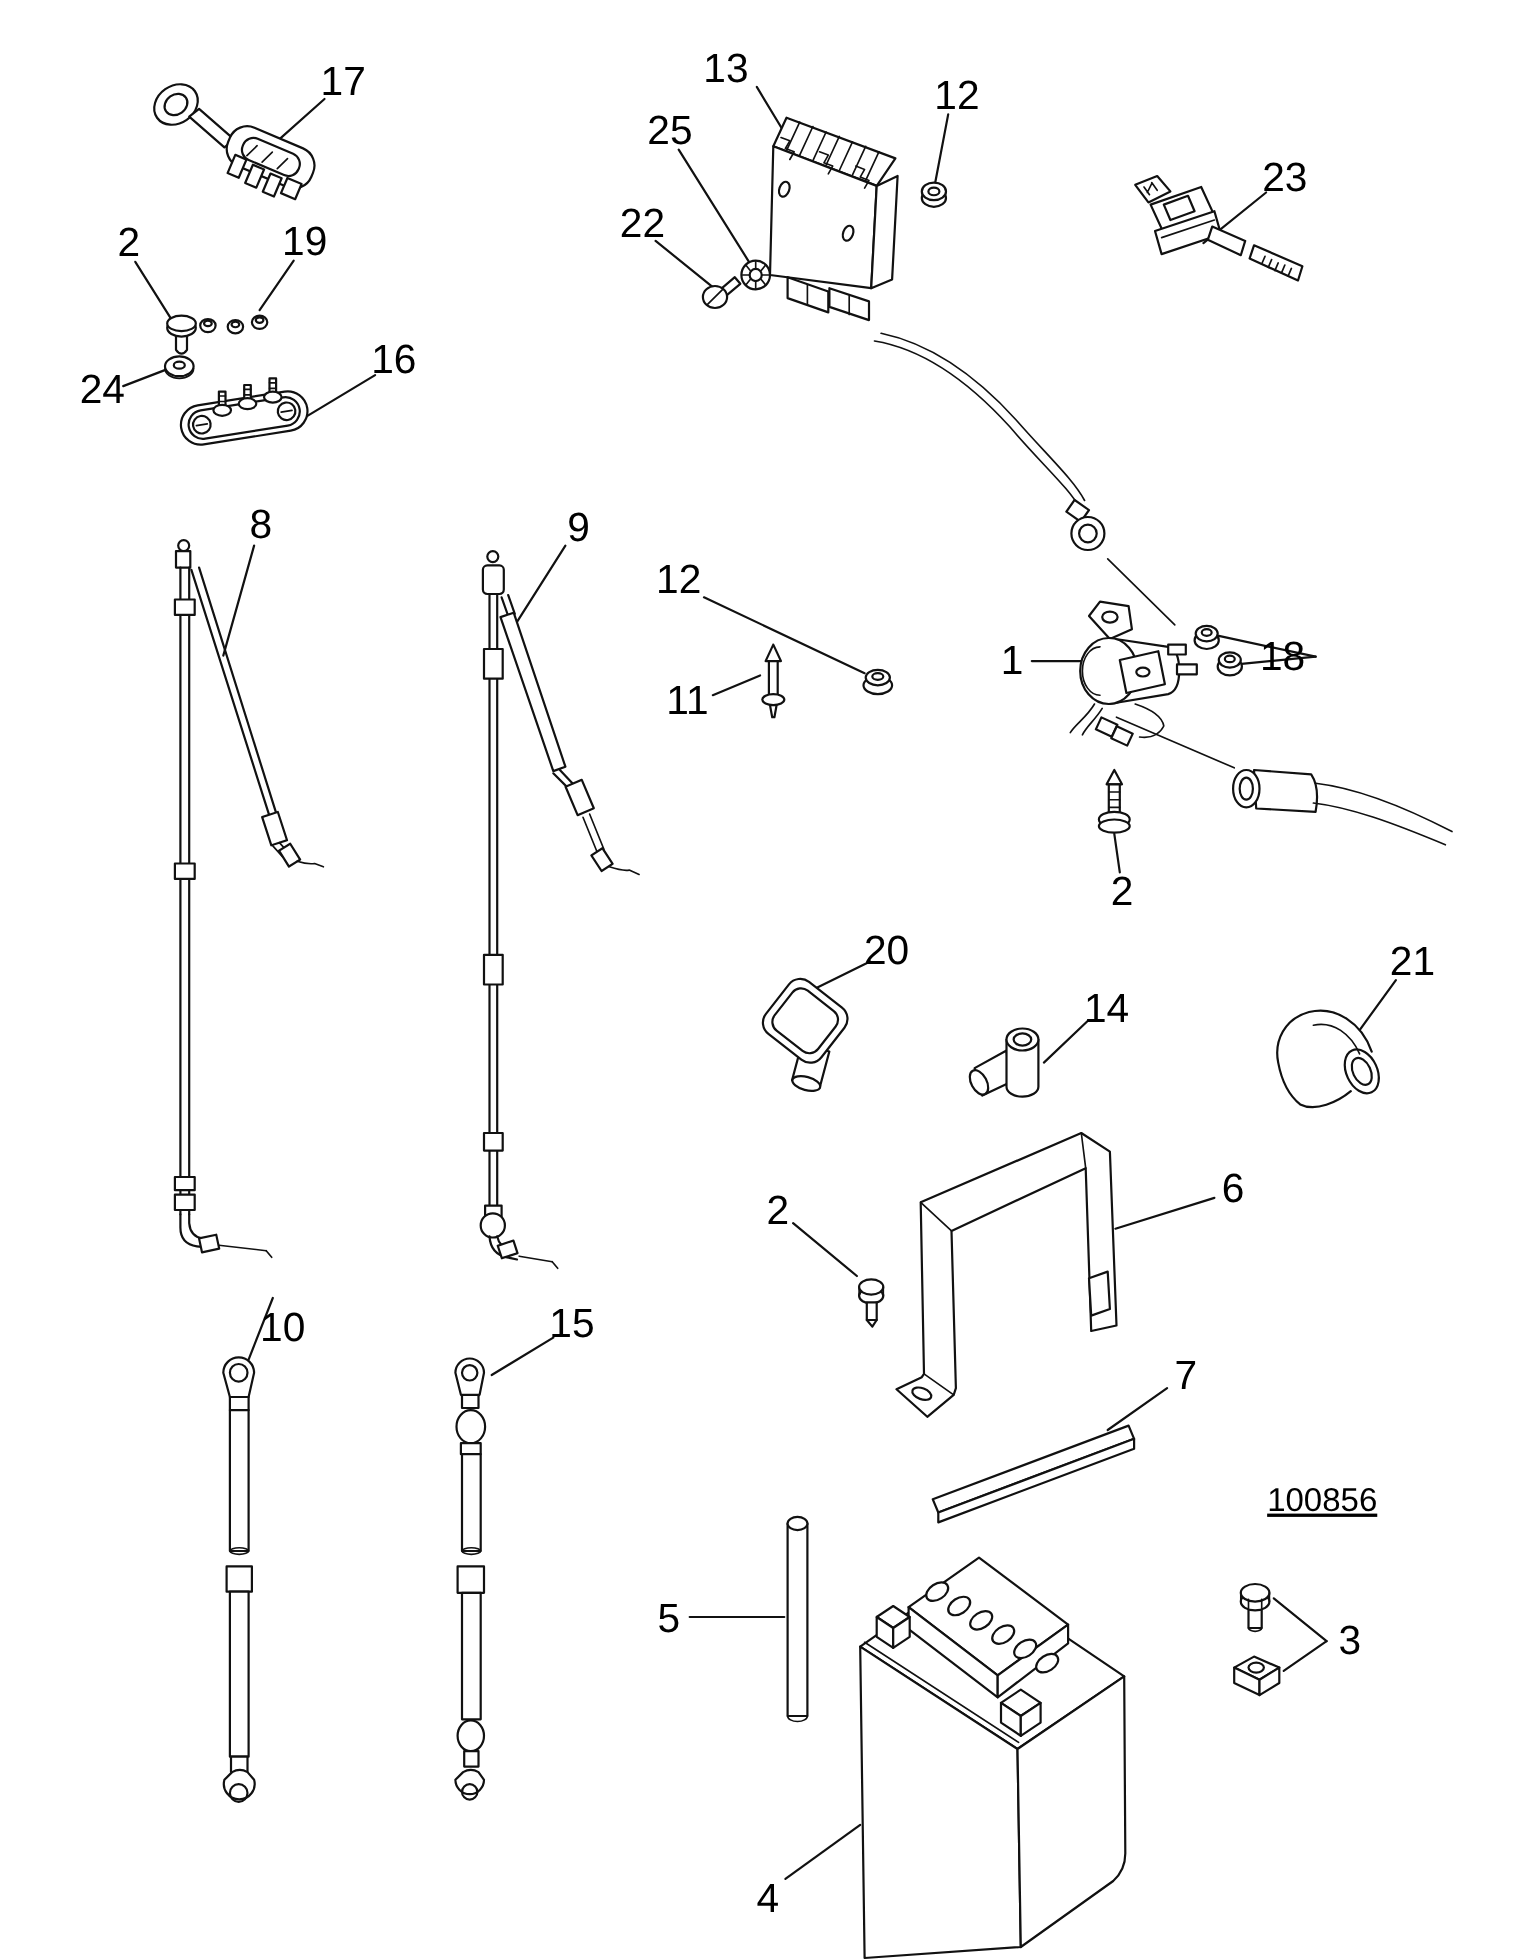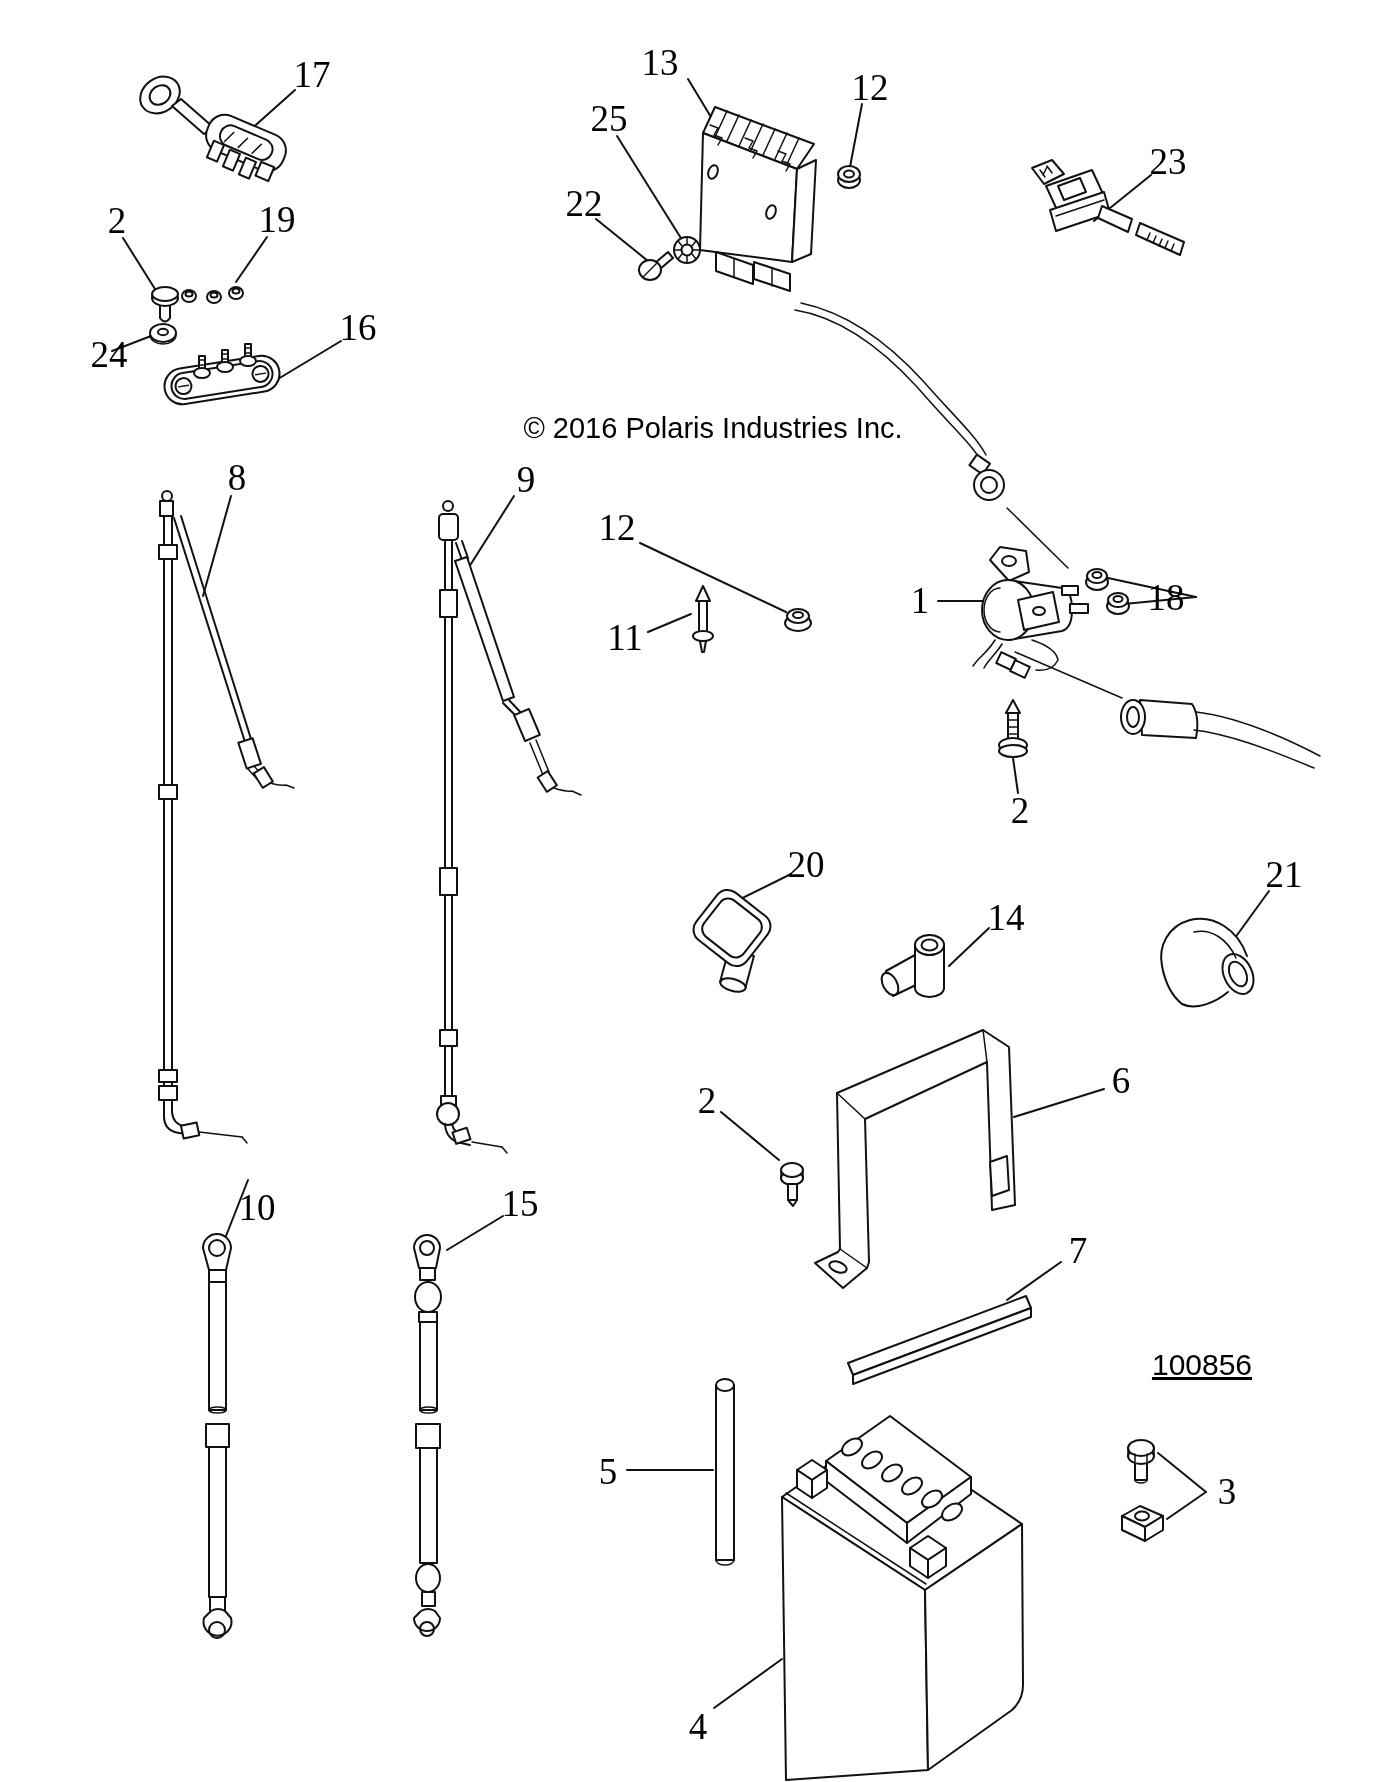--- a/index.html
+++ b/index.html
@@ -4,21 +4,21 @@
 <style>
   html,body{margin:0;padding:0;background:#fff;}
   #canvas{position:relative;width:1386px;height:1782px;background:#ffffff;overflow:hidden;
           font-family:"Liberation Sans", sans-serif;}
   #canvas svg{position:absolute;left:0;top:0;}
   svg *{stroke:#111;stroke-width:2;fill:none;stroke-linecap:round;stroke-linejoin:round;}
   svg .f{fill:#fff;}
   svg .thin{stroke-width:1.5;}
   svg .leader{stroke-width:1.6;}
   .callout{position:absolute;transform:translate(-50%,-50%);font-size:37px;color:#000;
-           line-height:1;white-space:nowrap;font-family:Liberation Serif, serif;}
+           line-height:1;white-space:nowrap;}
   .text{position:absolute;transform:translate(-50%,-50%);color:#000;white-space:nowrap;}
   #copyright{left:713px;top:428px;font-size:29px;}
   #drawnum{left:1202px;top:1365px;font-size:30px;text-decoration:underline;}
 </style>
 </head>
 <body>
 
 <div id="canvas">
 <svg width="1386" height="1782" viewBox="0 0 1386 1782">
 
@@ -404,21 +404,21 @@
     <polygon class="f" points="1145,1527 1163,1516 1163,1530 1145,1541"></polygon>
     <ellipse cx="1142" cy="1516" rx="7" ry="4.5"></ellipse>
   </g>
 
 </svg>
 
 <div id="labels">
       <div class="callout" style="left: 312px; top: 74px;">17</div>
       <div class="callout" style="left: 117px; top: 220px;">2</div>
       <div class="callout" style="left: 277px; top: 219px;">19</div>
-      <div class="callout" style="left: 93px; top: 354px; margin-left: 16px;">24</div>
+      <div class="callout" style="left: 93px; top: 354px;">24</div>
       <div class="callout" style="left: 358px; top: 327px;">16</div>
       <div class="callout" style="left: 660px; top: 62px;">13</div>
       <div class="callout" style="left: 609px; top: 118px;">25</div>
       <div class="callout" style="left: 584px; top: 203px;">22</div>
       <div class="callout" style="left: 870px; top: 87px;">12</div>
       <div class="callout" style="left: 1168px; top: 161px;">23</div>
       <div class="callout" style="left: 237px; top: 477px;">8</div>
       <div class="callout" style="left: 526px; top: 479px;">9</div>
       <div class="callout" style="left: 617px; top: 527px;">12</div>
       <div class="callout" style="left: 920px; top: 600px;">1</div>
@@ -431,15 +431,14 @@
       <div class="callout" style="left: 707px; top: 1100px;">2</div>
       <div class="callout" style="left: 1121px; top: 1080px;">6</div>
       <div class="callout" style="left: 1078px; top: 1250px;">7</div>
       <div class="callout" style="left: 257px; top: 1163px; margin-top: 44px;">10</div>
       <div class="callout" style="left: 520px; top: 1203px;">15</div>
       <div class="callout" style="left: 608px; top: 1471px;">5</div>
       <div class="callout" style="left: 698px; top: 1726px;">4</div>
       <div class="callout" style="left: 1227px; top: 1491px;">3</div>
     </div>
 
-<div id="copyright" class="text">© 2016 Polaris Industries Inc.</div>
 <div id="drawnum" class="text">100856</div>
 </div>
 
 </body></html>

